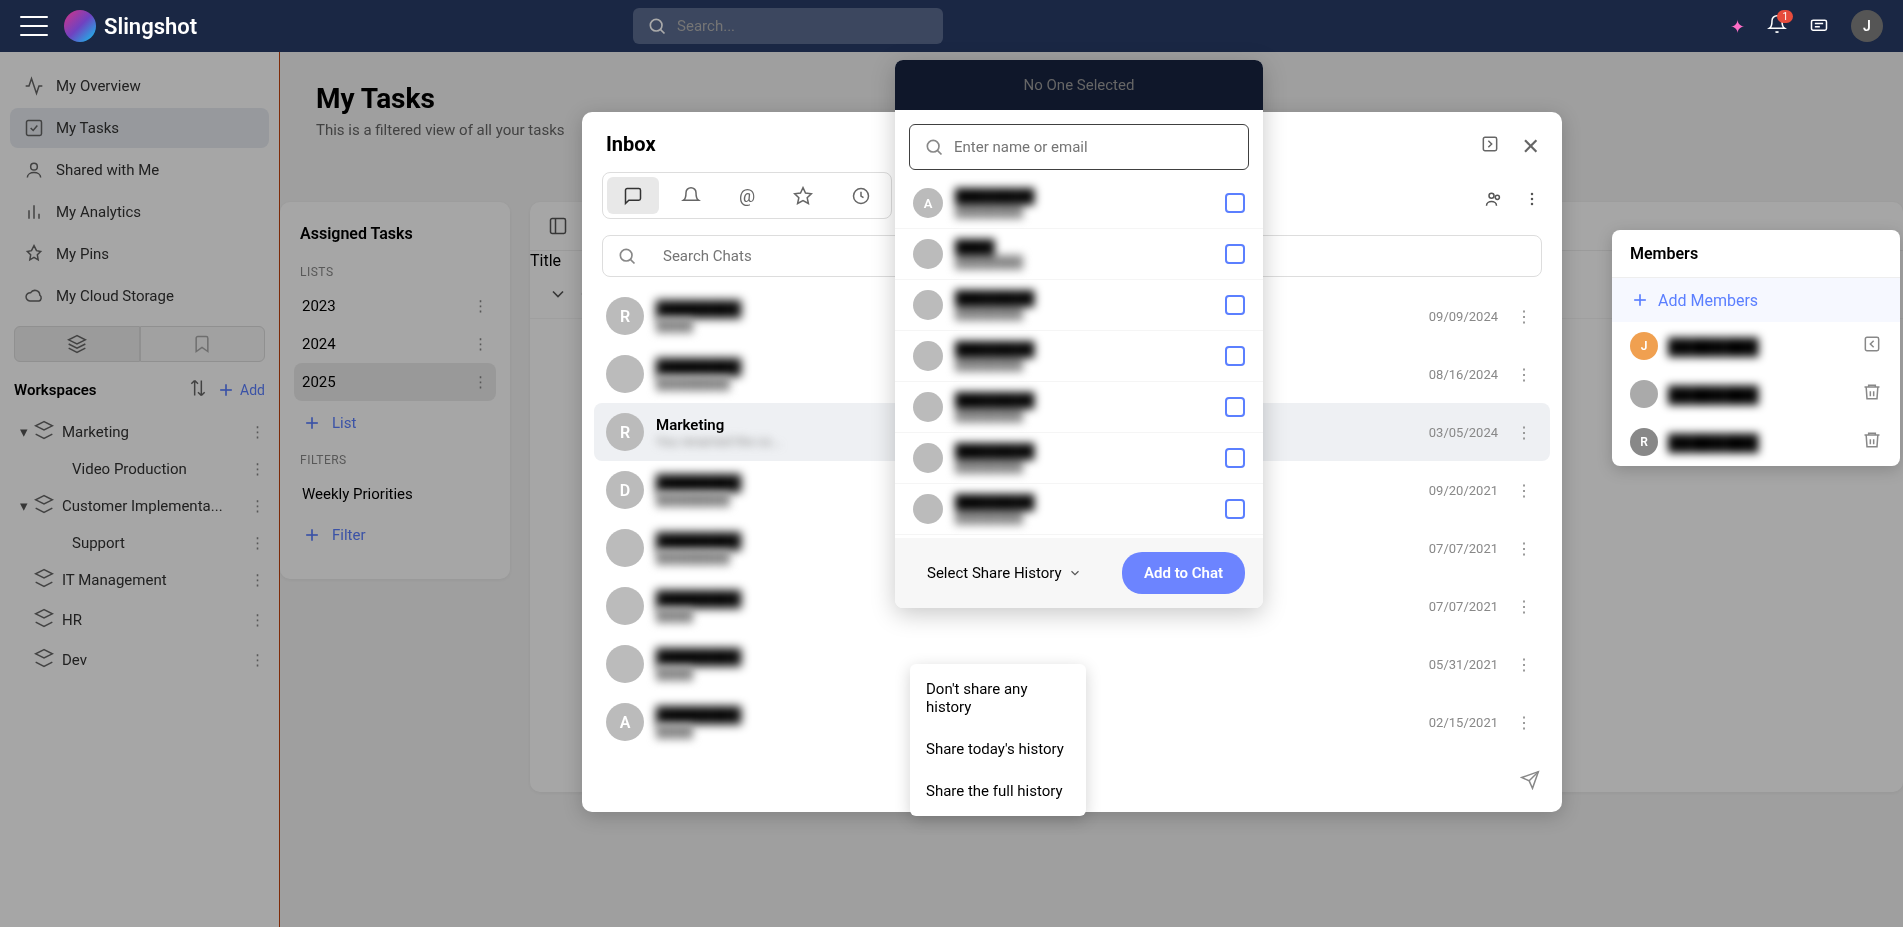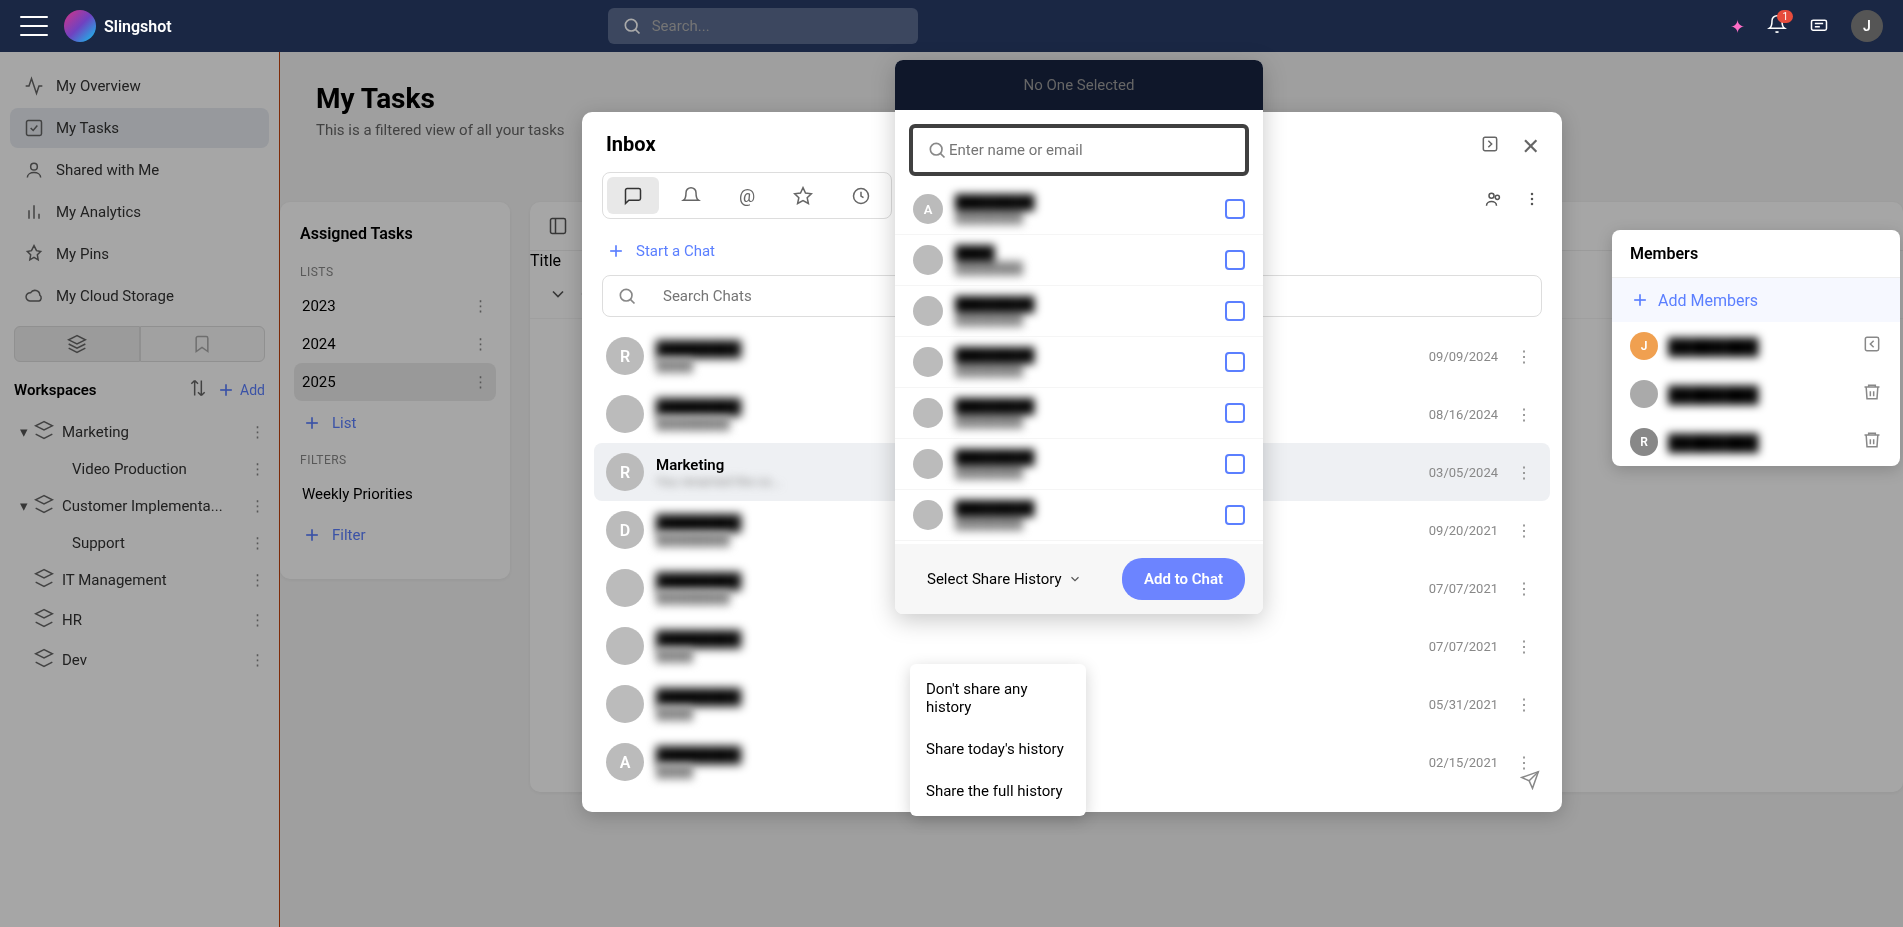--- a/index.html
+++ b/index.html
@@ -1,20 +1,20 @@
 <!DOCTYPE html>
 <html><head>
 <meta charset="utf-8">
 <style>
 * { box-sizing: border-box; margin: 0; padding: 0; font-family: -apple-system, BlinkMacSystemFont, "Segoe UI", Roboto, sans-serif; }
 body { width: 1903px; height: 927px; overflow: hidden; position: relative; background: #f5f5f5; }
 .topbar { height: 52px; background: #1a2744; display: flex; align-items: center; padding: 0 20px; gap: 16px; }
 .hamburger { width: 28px; height: 20px; display: flex; flex-direction: column; justify-content: space-between; cursor: pointer; }
 .hamburger span { height: 2px; background: #fff; border-radius: 2px; }
-.logo { display: flex; align-items: center; gap: 8px; color: #fff; font-weight: 600; font-size: 16px; }
+.logo { display: flex; align-items: center; gap: 8px; color: #fff; font-weight: 600; font-size: 22px; }
 .logo-icon { width: 32px; height: 32px; border-radius: 50%; background: linear-gradient(135deg, #d63384, #6f42c1, #0dcaf0); }
 .search-box { margin-left: 420px; width: 310px; height: 36px; background: rgba(255,255,255,0.15); border-radius: 6px; display: flex; align-items: center; padding: 0 14px; gap: 10px; color: #aaa; }
 .search-box input { background: transparent; border: none; outline: none; color: #fff; flex: 1; font-size: 15px; }
 .top-right { margin-left: auto; display: flex; align-items: center; gap: 22px; color: #fff; }
 .sparkle-icon { color: #ff6ec7; font-size: 18px; }
 .bell-badge { position: relative; }
 .bell-badge .badge { position: absolute; top: -4px; right: -6px; background: #e74c3c; color: #fff; font-size: 10px; padding: 1px 5px; border-radius: 8px; }
 .avatar-circle { width: 32px; height: 32px; border-radius: 50%; background: #555; color: #fff; display: flex; align-items: center; justify-content: center; font-weight: 600; font-size: 14px; }
 .main { display: flex; height: calc(100% - 52px); position: relative; }
 .sidebar-left { width: 280px; background: #fff; border-right: 1px solid #c2410c; padding: 14px 10px; overflow-y: auto; }
@@ -70,21 +70,21 @@
 .blur-text { filter: blur(5px); }
 .members-popover { position: absolute; top: 178px; right: 3px; width: 288px; background: #fff; border-radius: 8px; box-shadow: 0 4px 16px rgba(0,0,0,0.18); z-index: 30; }
 .members-header { padding: 14px 18px; font-weight: 600; border-bottom: 1px solid #eee; }
 .add-members { display: flex; align-items: center; gap: 8px; padding: 12px 18px; color: #5b7fff; background: #f6f8ff; cursor: pointer; }
 .member-row { display: flex; align-items: center; gap: 10px; padding: 10px 18px; }
 .member-row .avatar-sm { width: 28px; height: 28px; border-radius: 50%; background: #aaa; color: #fff; display: flex; align-items: center; justify-content: center; font-size: 12px; font-weight: 600; }
 .member-row .name { flex: 1; filter: blur(4px); }
 .member-row .action-icon { color: #888; }
 .add-members-modal { position: absolute; top: 8px; left: 895px; width: 368px; background: #fff; border-radius: 8px; box-shadow: 0 6px 24px rgba(0,0,0,0.22); z-index: 40; overflow: hidden; }
 .modal-top { padding: 16px; text-align: center; color: #666; font-size: 15px; background: #0f172a; }
-.modal-search { margin: 14px 14px 8px; border: 4px solid #404040; border-radius: 6px; padding: 12px 14px; display: flex; align-items: center; gap: 2px; }
+.modal-search { margin: 14px 14px 8px; border: 1px solid #404040; border-radius: 6px; padding: 12px 14px; display: flex; align-items: center; gap: 10px; }
 .modal-search input { border: none; outline: none; flex: 1; font-size: 15px; }
 .people-list { max-height: 360px; overflow-y: auto; }
 .person-row { display: flex; align-items: center; gap: 12px; padding: 10px 18px; border-bottom: 1px solid #f5f5f5; }
 .person-row .avatar-sm { width: 30px; height: 30px; border-radius: 50%; background: #bbb; color: #fff; display: flex; align-items: center; justify-content: center; font-size: 13px; font-weight: 600; flex-shrink: 0; }
 .person-row .txt { flex: 1; filter: blur(4px); }
 .person-row .txt .n { font-weight: 600; font-size: 14px; }
 .person-row .txt .e { font-size: 12px; color: #888; }
 .checkbox { width: 20px; height: 20px; border: 2px solid #5b7fff; border-radius: 4px; }
 .modal-footer { display: flex; align-items: center; padding: 14px 18px; gap: 10px; background: #f7f7f7; }
 .share-select { flex: 1; padding: 10px 14px; border: none; background: transparent; font-size: 15px; display: flex; align-items: center; gap: 6px; cursor: pointer; }
@@ -379,27 +379,20 @@
             <circle cx="16" cy="10" r="2.5"></circle>
             <path d="M3 20c0-3 3-5 6-5s6 2 6 5"></path>
           </svg>
         <svg viewBox="0 0 24 24" fill="currentColor">
             <circle cx="12" cy="6" r="1.5"></circle>
             <circle cx="12" cy="12" r="1.5"></circle>
             <circle cx="12" cy="18" r="1.5"></circle>
           </svg>
       </div>
     </div>
-    <div class="start-chat">
-      <svg viewBox="0 0 24 24" stroke="#5b7fff" stroke-width="2">
-          <line x1="12" y1="5" x2="12" y2="19"></line>
-          <line x1="5" y1="12" x2="19" y2="12"></line>
-        </svg>
-      <span>Start a Chat</span>
-    </div>
     <div class="chat-search">
       <svg viewBox="0 0 24 24" fill="none" stroke="currentColor" stroke-width="2">
           <circle cx="11" cy="11" r="7"></circle>
           <line x1="21" y1="21" x2="16" y2="16"></line>
         </svg>
       <input placeholder="Search Chats" style="">
     </div>
     <div class="chat-list" id="chat-list">
         <div class="chat-item">
           <div class="chat-avatar">R</div>

